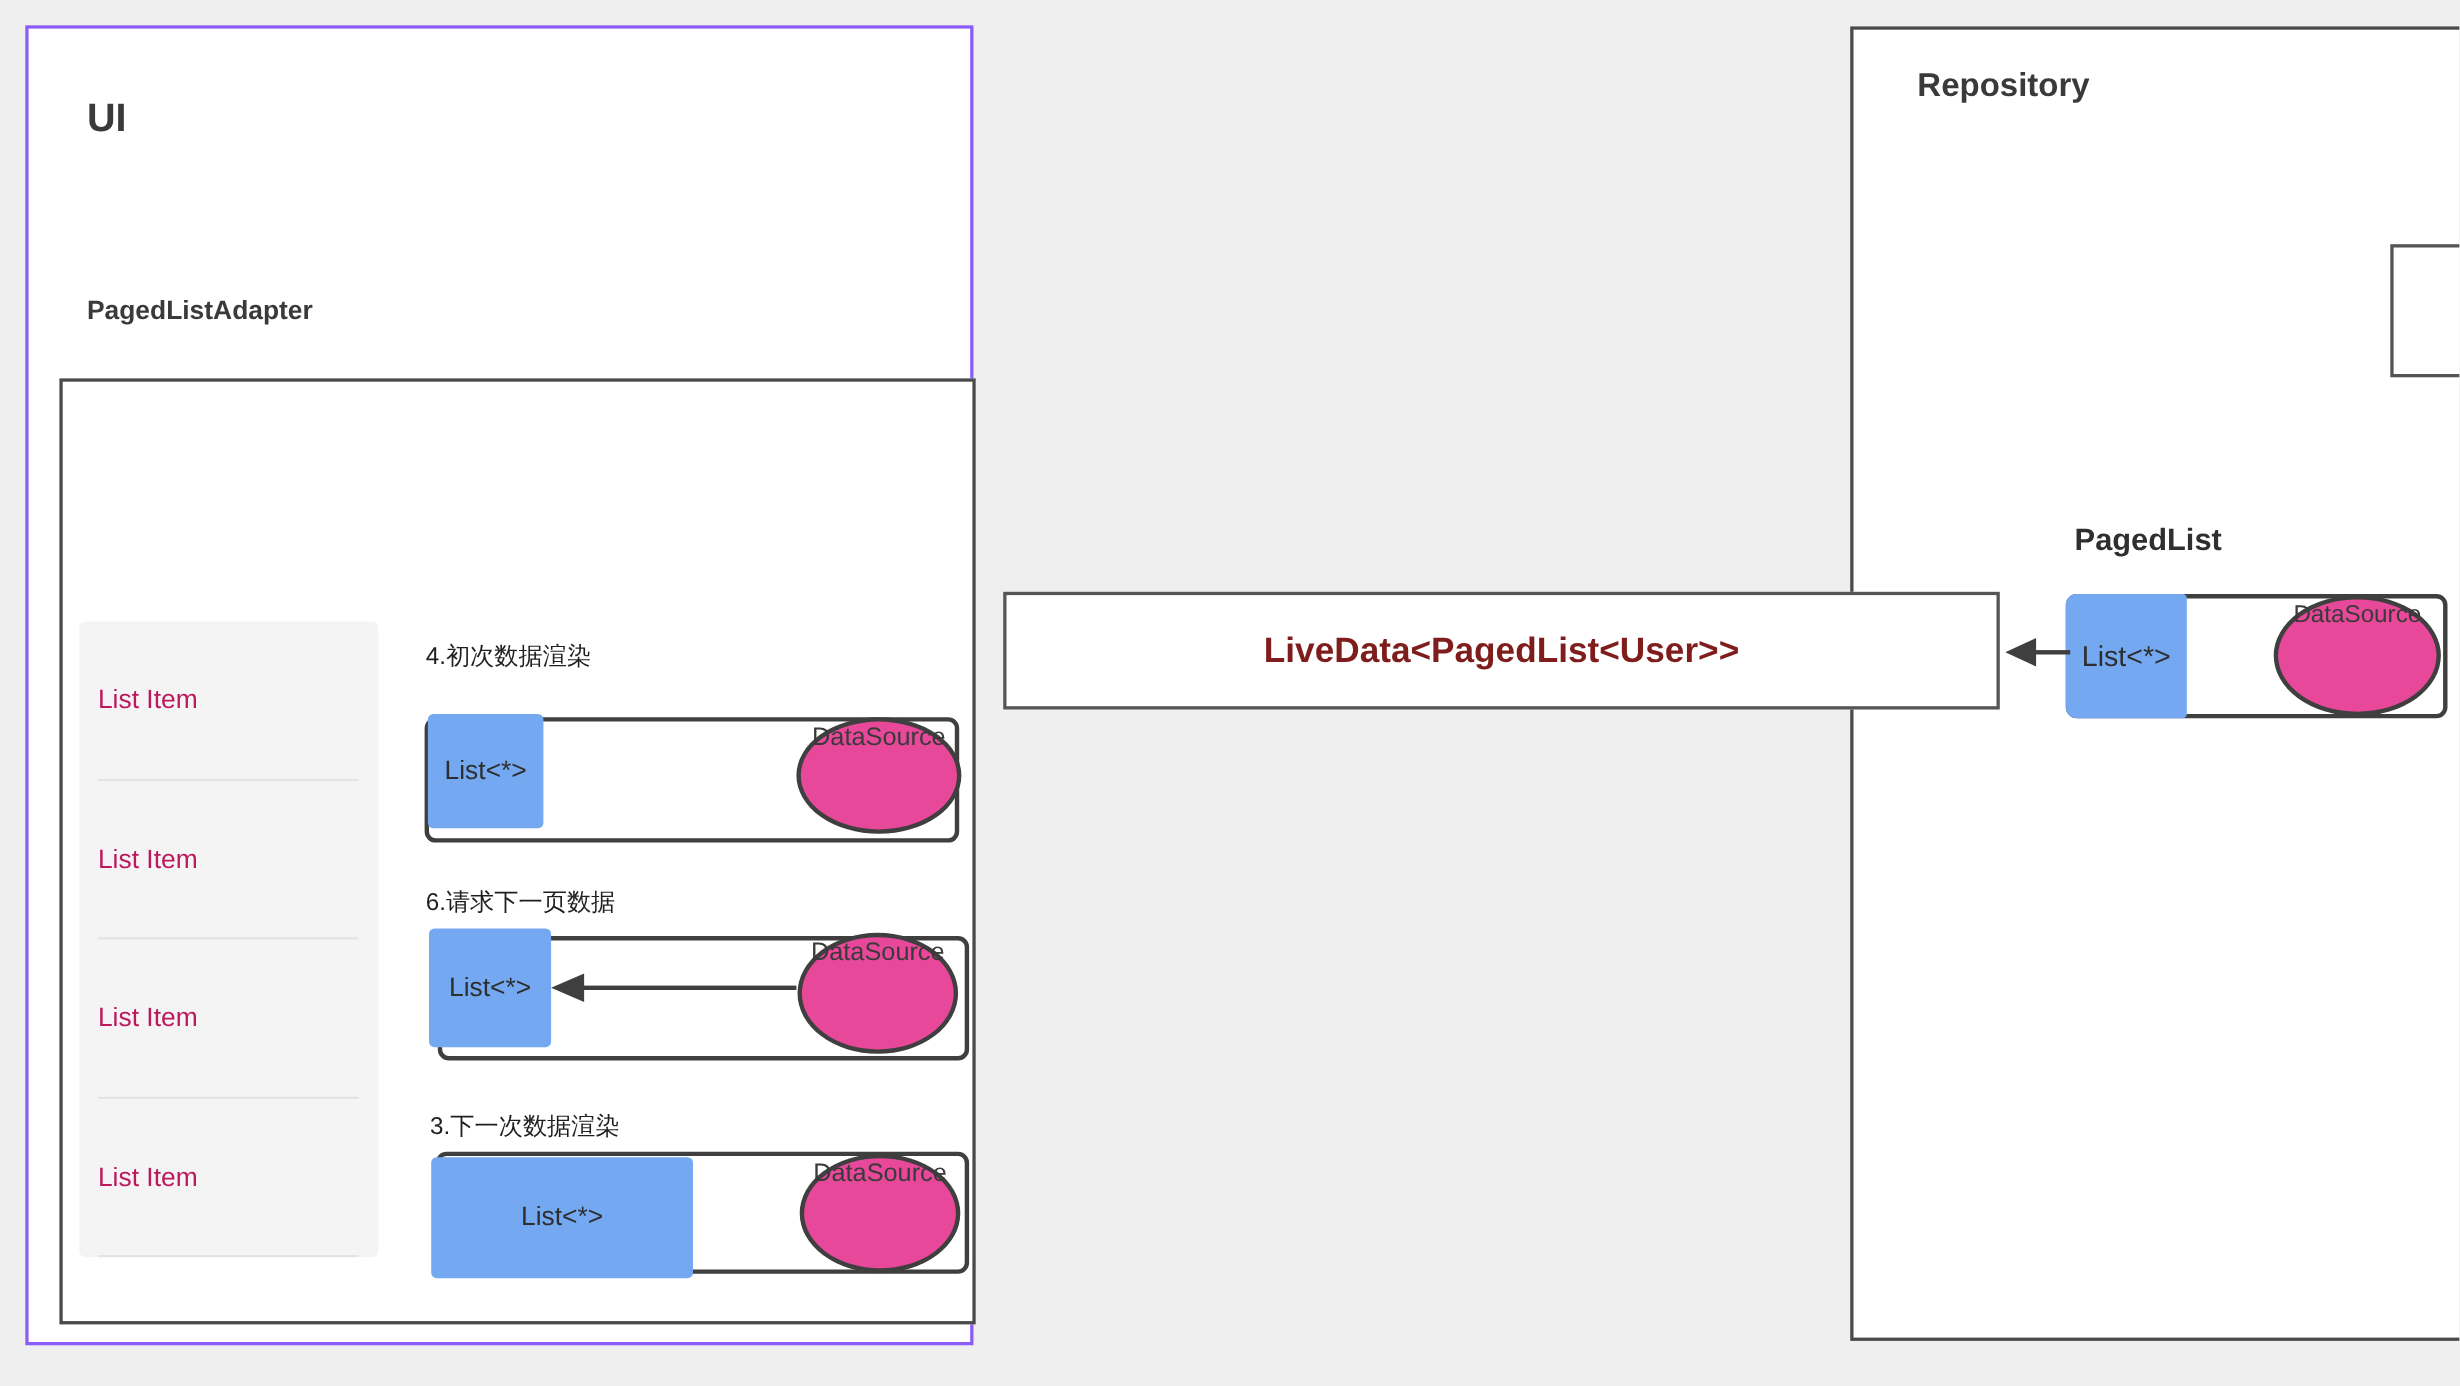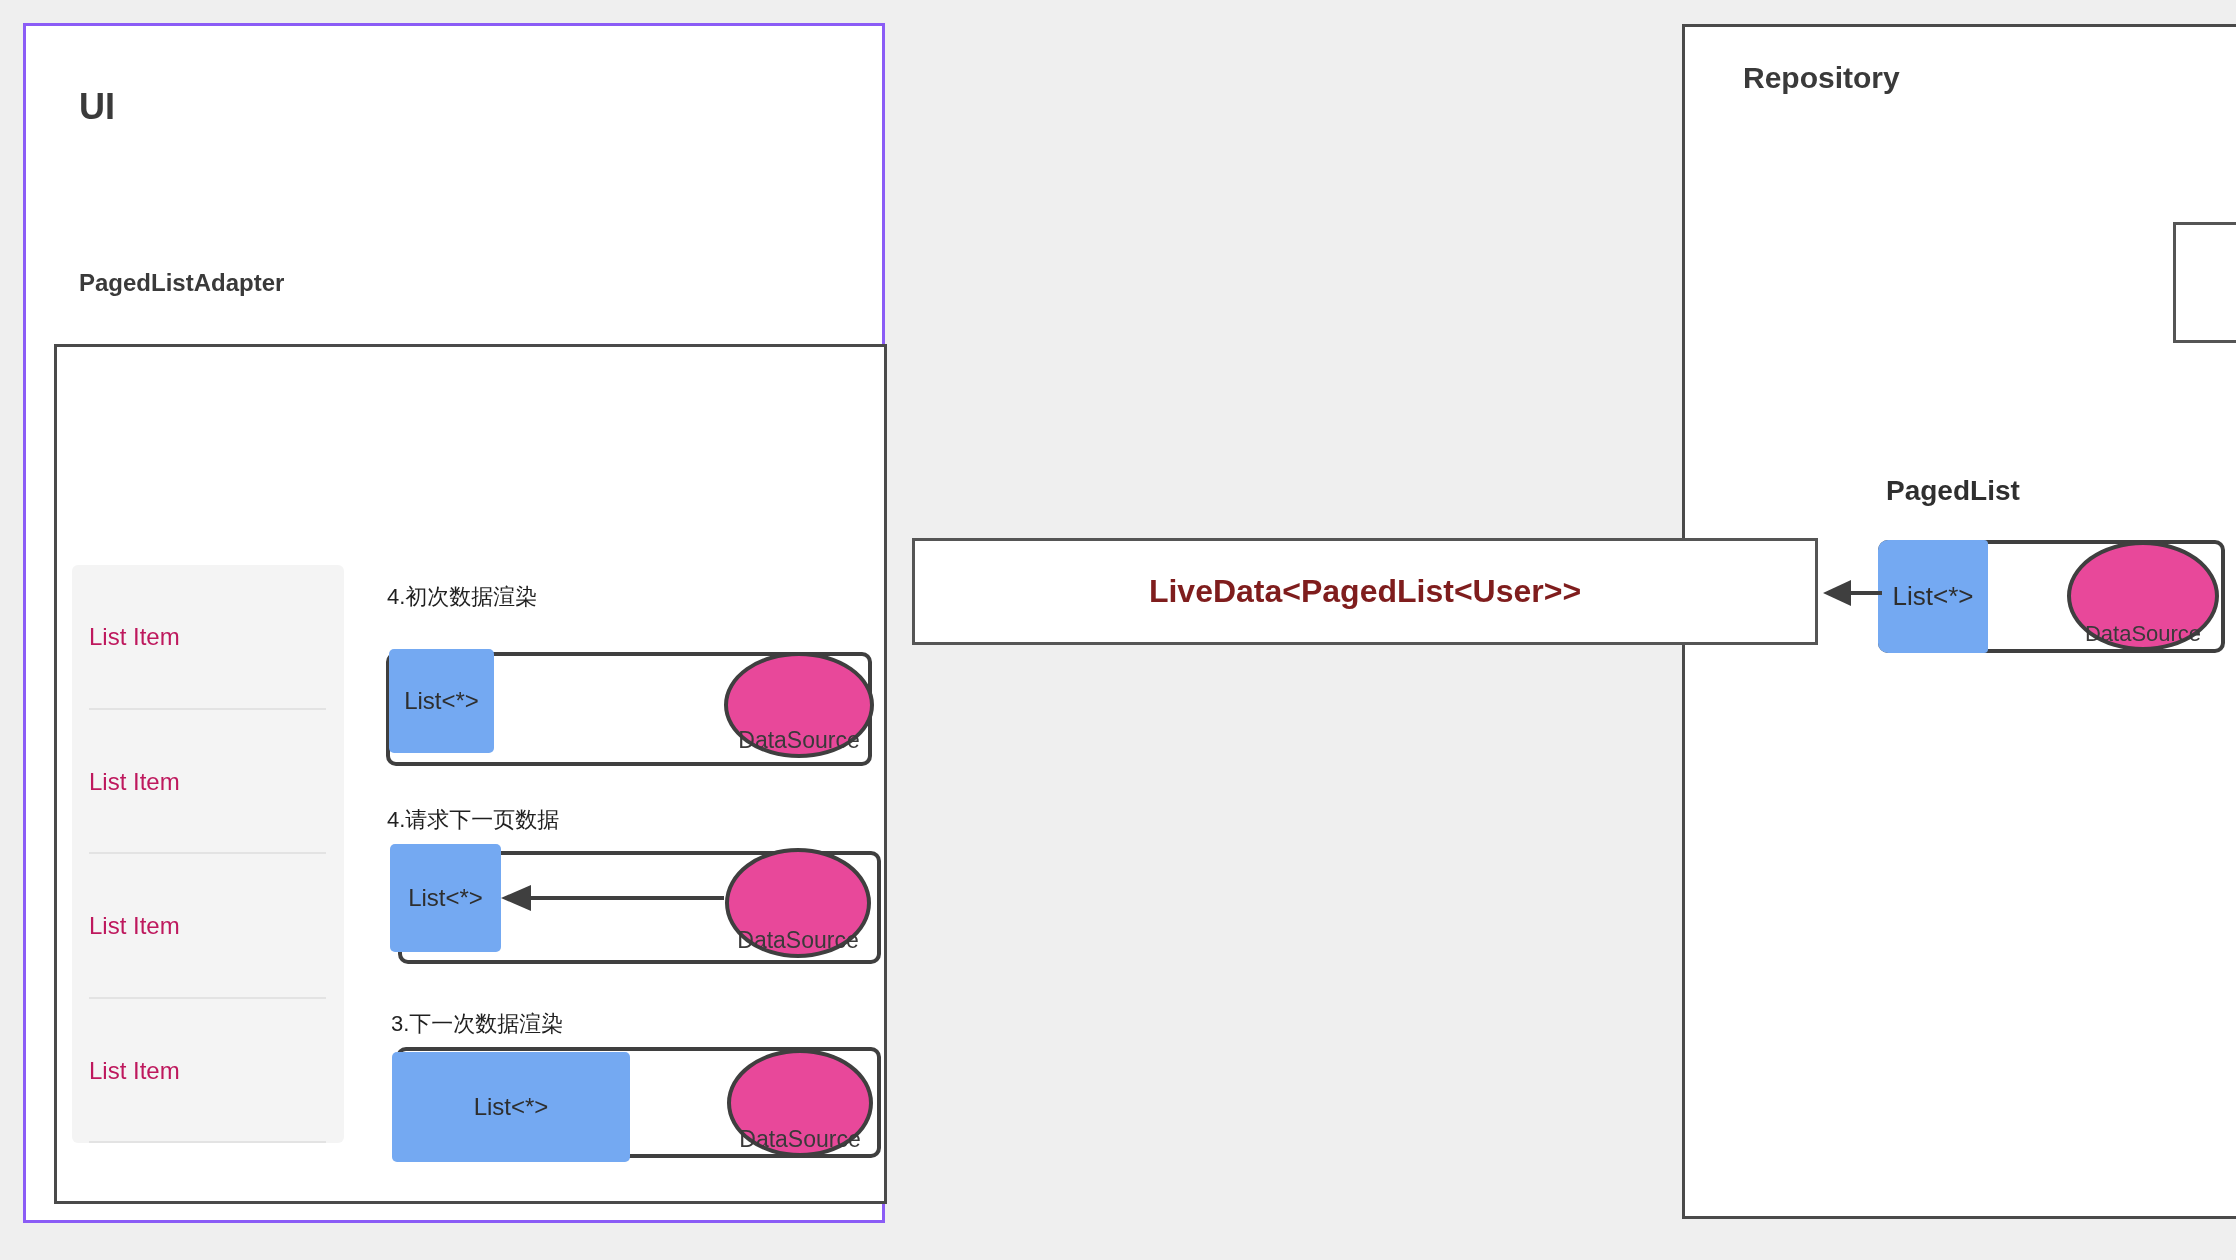--- a/index.html
+++ b/index.html
@@ -69,21 +69,21 @@
     background: #74a9f2; border-radius: 5px; z-index: 2;
     display: flex; align-items: center; justify-content: center;
     font-size: 24px; color: #2e2e2e;
   }
   .s1-blue { left: 332px; top: 302px; width: 105px; height: 104px; }
   .s2-blue { left: 333px; top: 497px; width: 111px; height: 108px; }
   .s3-blue { left: 335px; top: 705px; width: 238px; height: 110px; }
 
   .datasource {
     background: #e8489a; border: 4px solid #3f3f3f; border-radius: 50%; z-index: 2;
-    display: flex; align-items: flex-end; justify-content: center;
+    display: flex; align-items: flex-start; justify-content: center;
     font-size: 23px; color: #3a3a3a;
   }
   .s1-ds { left: 667px; top: 305px; width: 150px; height: 106px; }
   .s2-ds { left: 668px; top: 501px; width: 146px; height: 110px; }
   .s3-ds { left: 670px; top: 702px; width: 146px; height: 108px; }
 
   
   .arrow-line { background: #3f3f3f; z-index: 3; }
   .arrow-head {
     width: 0; height: 0; z-index: 3;
@@ -146,21 +146,21 @@
 
       <div class="abs stage-label s1-label">4.初次数据渲染</div>
       <div class="abs holder-box s1-box"></div>
       <div class="abs blue-box s1-blue">
         <span>List&lt;*&gt;</span>
       </div>
       <div class="abs datasource s1-ds">
         <span>DataSource</span>
       </div>
 
-      <div class="abs stage-label s2-label">4.请求下一页数据</div>
+      <div class="abs stage-label s2-label">6.请求下一页数据</div>
       <div class="abs holder-box s2-box"></div>
       <div class="abs blue-box s2-blue">
         <span>List&lt;*&gt;</span>
       </div>
       <div class="abs arrow-line s2-line"></div>
       <div class="abs arrow-head s2-head"></div>
       <div class="abs datasource s2-ds">
         <span>DataSource</span>
       </div>
 

